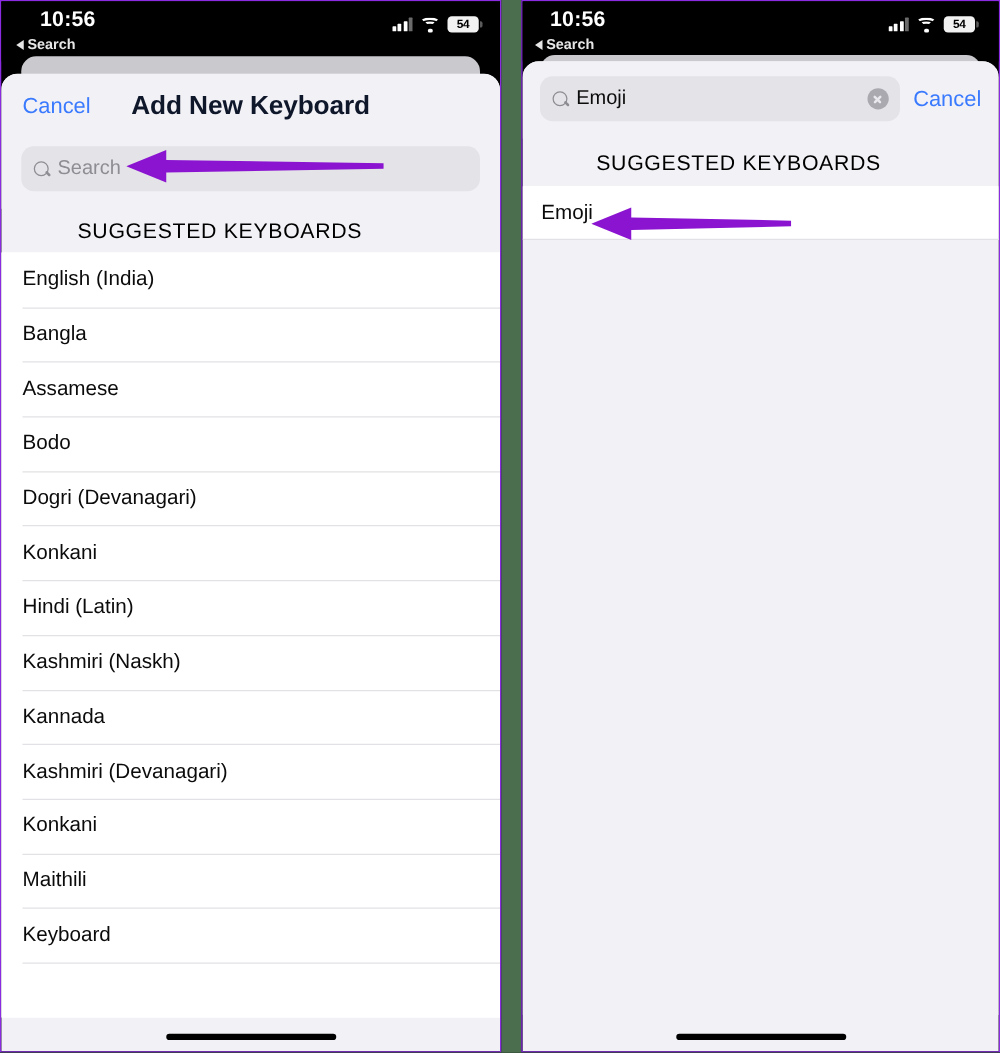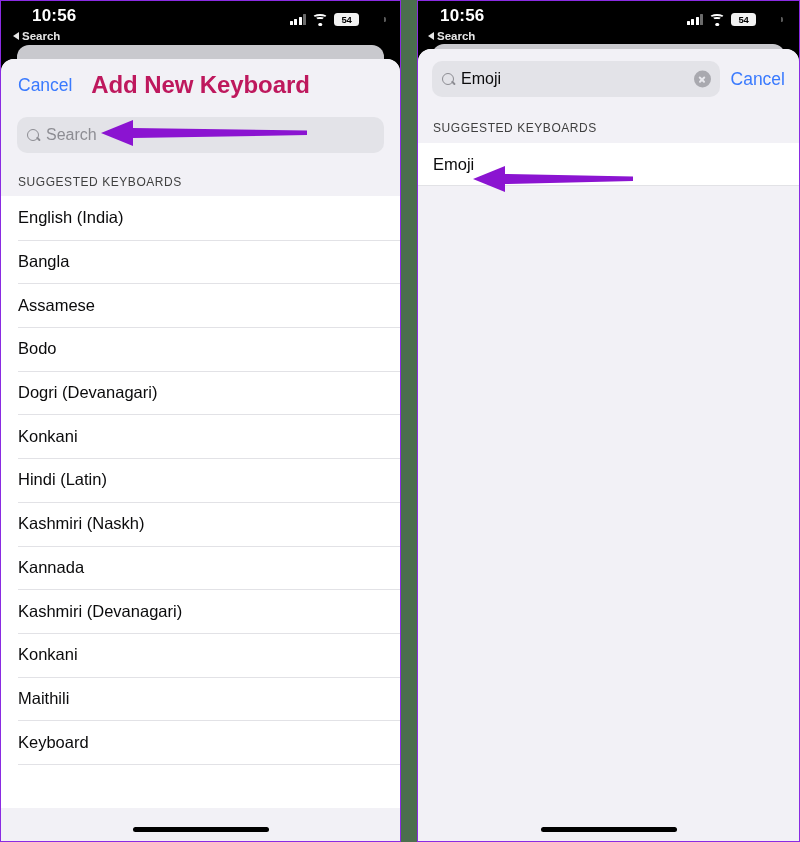--- a/index.html
+++ b/index.html
@@ -102,21 +102,21 @@
   }
   .wifi .w1 { width: 16px; height: 8px; top: 0; }
   .wifi .w2 { width: 9px;  height: 4.5px; top: 3.5px; }
   .wifi .dot {
     position: absolute; left: 50%; top: 9px;
     width: 3.5px; height: 3.5px; background: #fff;
     border-radius: 50%; transform: translateX(-50%);
     border: none;
   }
 
-  .battery { position: relative; display: flex; align-items: center; gap: 24px; }
+  .battery { position: relative; display: flex; align-items: center; }
   .batt-body {
     width: 25px; height: 13px;
     background: #f2f2f2;
     border-radius: 3.5px;
     display: flex; align-items: center; justify-content: center;
     color: #000;
     font-size: 9.5px;
     font-weight: bold;
     letter-spacing: -.2px;
   }
@@ -167,23 +167,23 @@
     transform: translateY(-50%);
     font-size: 17.5px;
     color: #3a7afe;
   }
   .sheet-title {
     position: absolute;
     left: 0; right: 0;
     top: 50%;
     transform: translateY(-50%);
     text-align: center;
-    font-size: 24px;
+    font-size: 21px;
     font-weight: bold;
-    color: #be185d;
+    color: #0f172a;
     letter-spacing: -.1px;
   }
 
   
   .search-wrap {
     position: relative;
     padding: 6px 16px 14px 16px;
     background: #f2f1f6;
   }
   .panel-right .search-wrap {
@@ -249,24 +249,25 @@
 
   .cancel-link {
     font-size: 17.5px;
     color: #3a7afe;
     white-space: nowrap;
   }
 
   
   .section-head {
     padding: 8px 17px 7px 17px;
-    font-size: 12px;
+    font-size: 17px;
     letter-spacing: .55px;
-    color: #404040;
+    color: #000000;
     background: #f2f1f6;
+    margin-left: 44px;
   }
   .panel-right .section-head { padding: 10px 15px 8px 15px; }
 
   
   .list { background: #ffffff; }
   .list-row {
     position: relative;
     height: 43.7px;
     display: flex;
     align-items: center;

